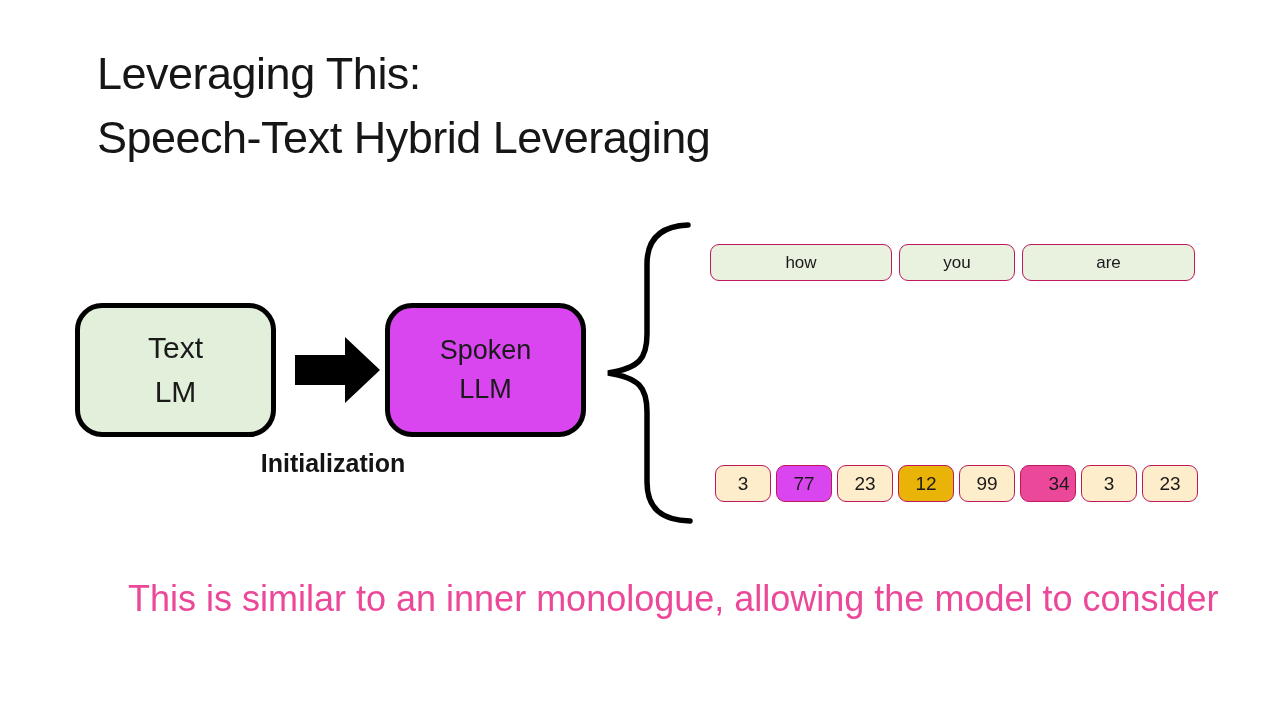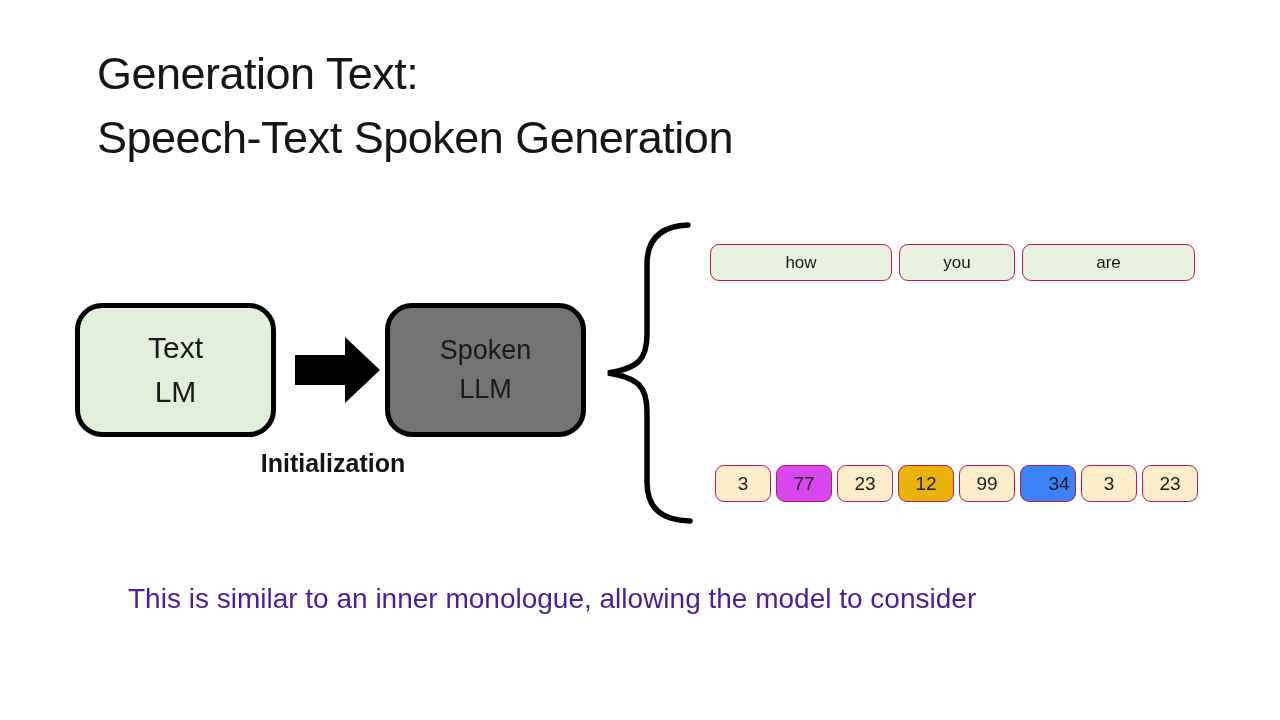--- a/index.html
+++ b/index.html
@@ -61,45 +61,45 @@
     align-items: center;
     justify-content: center;
     color: #1a1a1a;
   }
   .text-token { font-size: 17px; }
   .speech-token { width: 56px; font-size: 19px; }
   .caption {
     position: absolute;
     left: 128px;
     top: 576px;
-    font-size: 28px;
+    font-size: 36px;
     line-height: 45px;
-    color: #4c1d95;
+    color: #ec4899;
   }
 </style>
 </head>
 <body>
 
 <div class="slide">
 
   <div class="title">
-    <div>Generation Text:</div>
-    <div>Speech-Text Spoken Generation</div>
+    <div>Leveraging This:</div>
+    <div>Speech-Text Hybrid Leveraging</div>
   </div>
 
   <div class="big-box text-lm" style="background-color: rgb(226, 239, 218);">
     <div>Text</div>
     <div>LM</div>
   </div>
 
   <svg class="arrow-svg" width="92" height="70" viewBox="0 0 92 70">
     <polygon points="2,20 52,20 52,2 87,35 52,68 52,50 2,50" fill="#000000"></polygon>
   </svg>
 
-  <div class="big-box spoken-llm" style="background-color: #737373;">
+  <div class="big-box spoken-llm" style="background-color: #d946ef;">
     <div>Spoken</div>
     <div>LLM</div>
   </div>
 
   <div class="arrow-label">Initialization</div>
 
   <svg class="brace-svg" width="100" height="310" viewBox="0 0 100 310">
     <path d="M 90 7 C 64 8 49 20 49 46 L 49 116 C 49 141 41 150 10 155 C 41 160 49 169 49 194 L 49 264 C 49 291 64 302 92 303" fill="none" stroke="#000000" stroke-width="5.5" stroke-linecap="round"></path>
   </svg>
 
@@ -108,21 +108,21 @@
       <div class="token text-token" style="width: 116px; background-color: rgb(233, 241, 223);">you</div>
       <div class="token text-token" style="width: 173px; background-color: rgb(233, 241, 223);">are</div>
     </div>
 
   <div class="token-row speech-tokens">
       <div class="token speech-token" style="background-color: rgb(253, 237, 202);">3</div>
       <div class="token speech-token" style="background-color: #d946ef;">77</div>
       <div class="token speech-token" style="background-color: rgb(253, 237, 202);">23</div>
       <div class="token speech-token" style="background-color: #eab308;">12</div>
       <div class="token speech-token" style="background-color: rgb(253, 237, 202);">99</div>
-      <div class="token speech-token" style="background-color: #3b82f6; padding-left: 22px;">34</div>
+      <div class="token speech-token" style="background-color: #ec4899; padding-left: 22px;">34</div>
       <div class="token speech-token" style="background-color: rgb(253, 237, 202);">3</div>
       <div class="token speech-token" style="background-color: rgb(253, 237, 202);">23</div>
     </div>
 
   <div class="caption">
     <div>This is similar to an inner monologue, allowing the model to consider</div>
   </div>
 
 </div>
 

